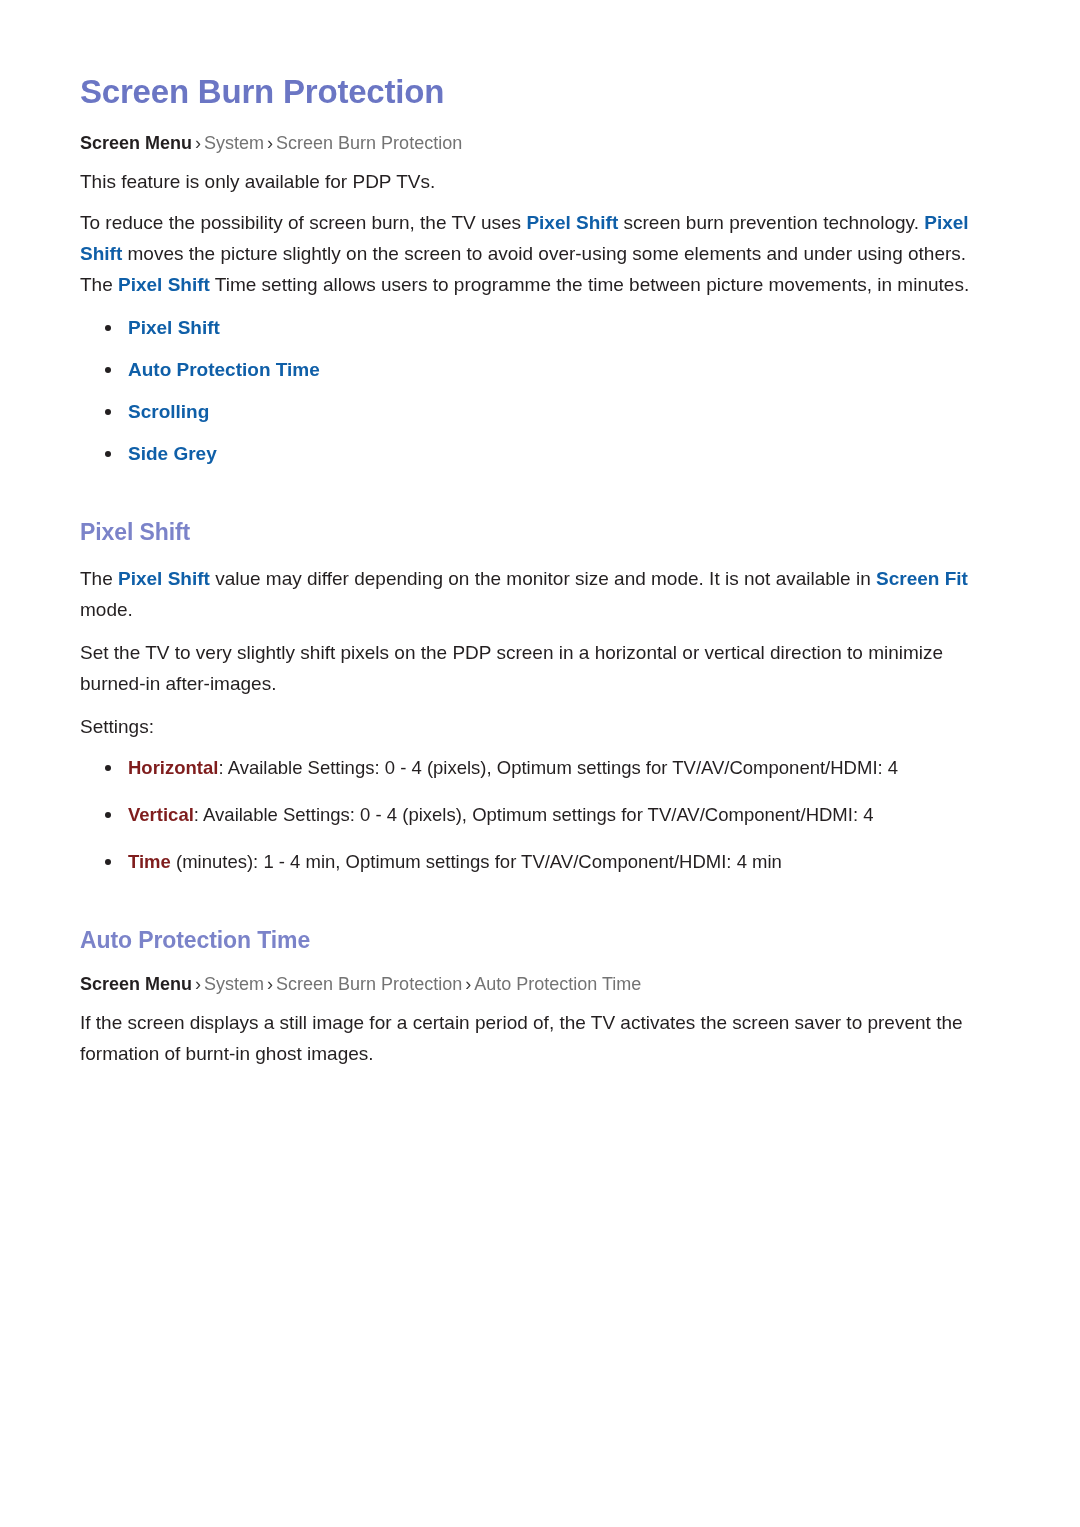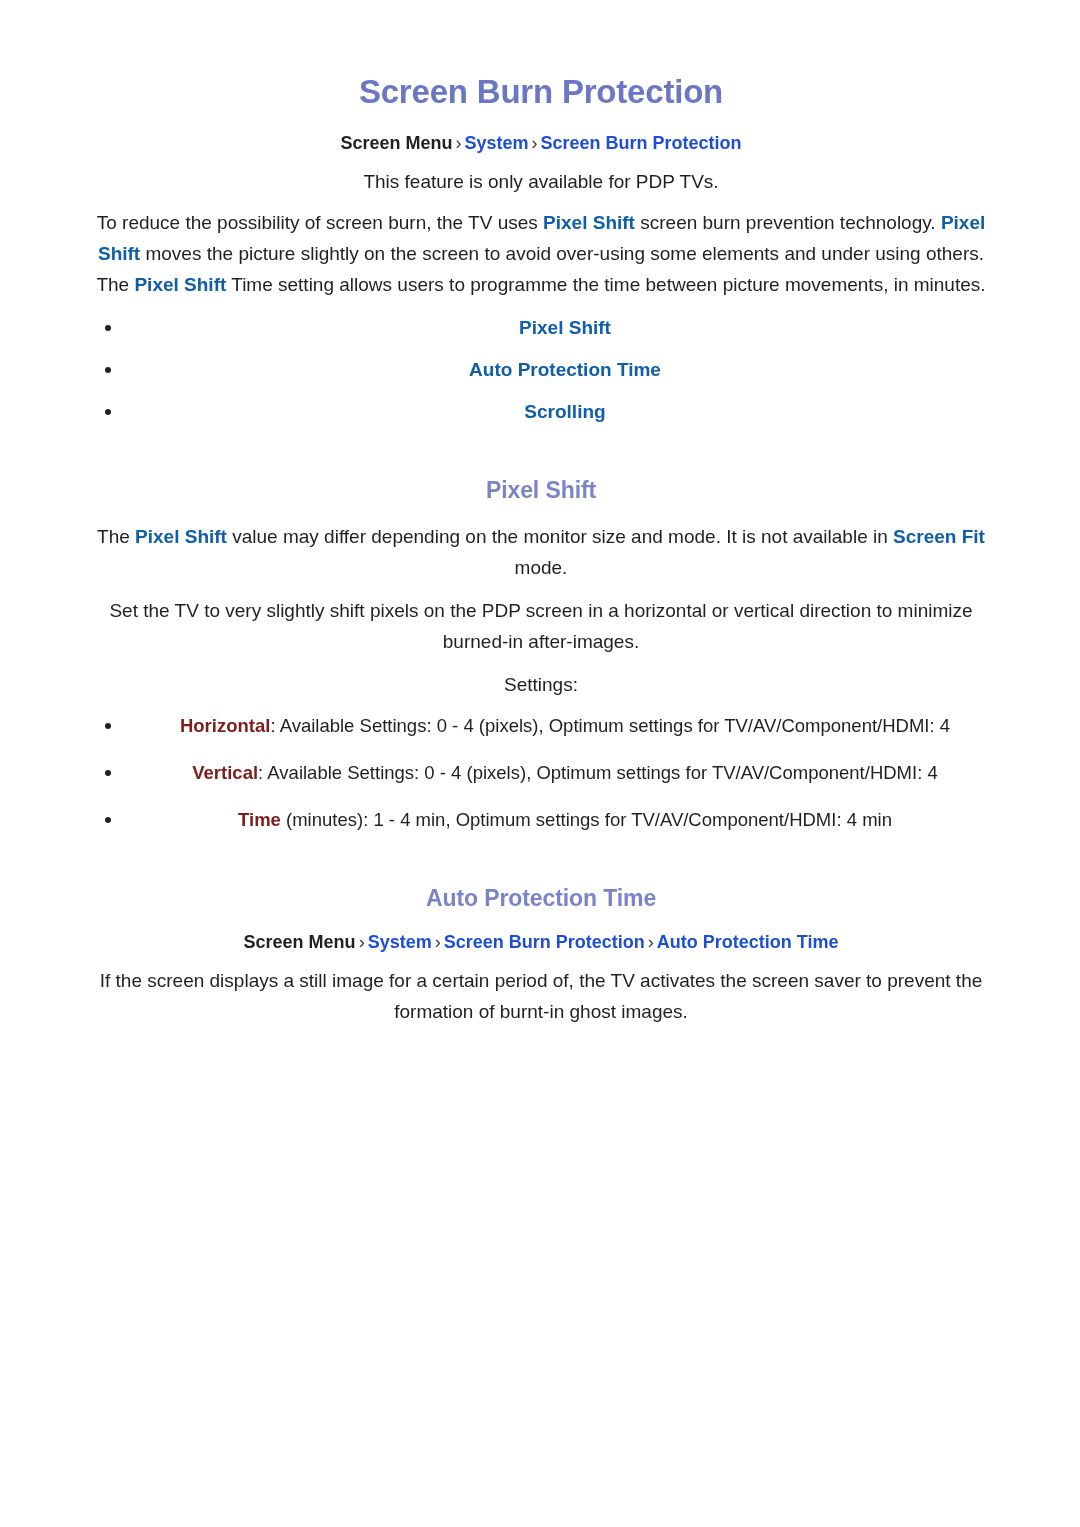--- a/index.html
+++ b/index.html
@@ -15,21 +15,20 @@
     -webkit-font-smoothing: antialiased;
   }
 
   .page {
     position: relative;
     width: 1080px;
     height: 1527px;
     box-sizing: border-box;
     padding: 60px 78px 0 80px;
     background: #ffffff;
-    text-align: center;
   }
 
   
   h1.doc-title {
     font-size: 33px;
     line-height: 40px;
     font-weight: bold;
     color: #6b76c4;
     margin: 12px 0 18px 0;
     letter-spacing: -0.2px;
@@ -50,22 +49,22 @@
     line-height: 26px;
     font-weight: bold;
     color: #231f20;
     margin: 0 0 10px 0;
   }
   .breadcrumb .crumb-root {
     color: #231f20;
     font-weight: bold;
   }
   .breadcrumb .crumb-link {
-    color: #1d4ed8;
-    font-weight: bold;
+    color: #737373;
+    font-weight: normal;
   }
   .breadcrumb .crumb-sep {
     color: #3a3a3a;
     font-weight: normal;
     padding: 0 3px;
   }
 
   
   p.body-text {
     font-size: 19px;
@@ -136,20 +135,21 @@
 
   <p class="body-text tight">This feature is only available for PDP TVs.</p>
 
   <p class="body-text"><span>To reduce the possibility of screen burn, the TV uses </span><span class="lnk">Pixel Shift</span><span> screen burn prevention technology. </span><span class="lnk">Pixel Shift</span><span> moves the picture slightly on the screen to avoid over-using some elements and under using others. The </span><span class="lnk">Pixel Shift</span><span> Time setting allows users to programme the time between picture movements, in minutes.</span></p>
 
 
   <ul class="bullets link-list">
     <li><span class="item-label">Pixel Shift</span></li>
     <li><span class="item-label">Auto Protection Time</span></li>
     <li><span class="item-label">Scrolling</span></li>
+    <li><span class="item-label">Side Grey</span></li>
   </ul>
 
   <h2 class="section-title">Pixel Shift</h2>
 
 
   <p class="body-text"><span>The </span><span class="lnk">Pixel Shift</span><span> value may differ depending on the monitor size and mode. It is not available in </span><span class="lnk">Screen Fit</span><span> mode.</span></p>
 
   <p class="body-text">Set the TV to very slightly shift pixels on the PDP screen in a horizontal or vertical direction to minimize burned-in after-images.</p>
 
   <p class="body-text tight">Settings:</p>

